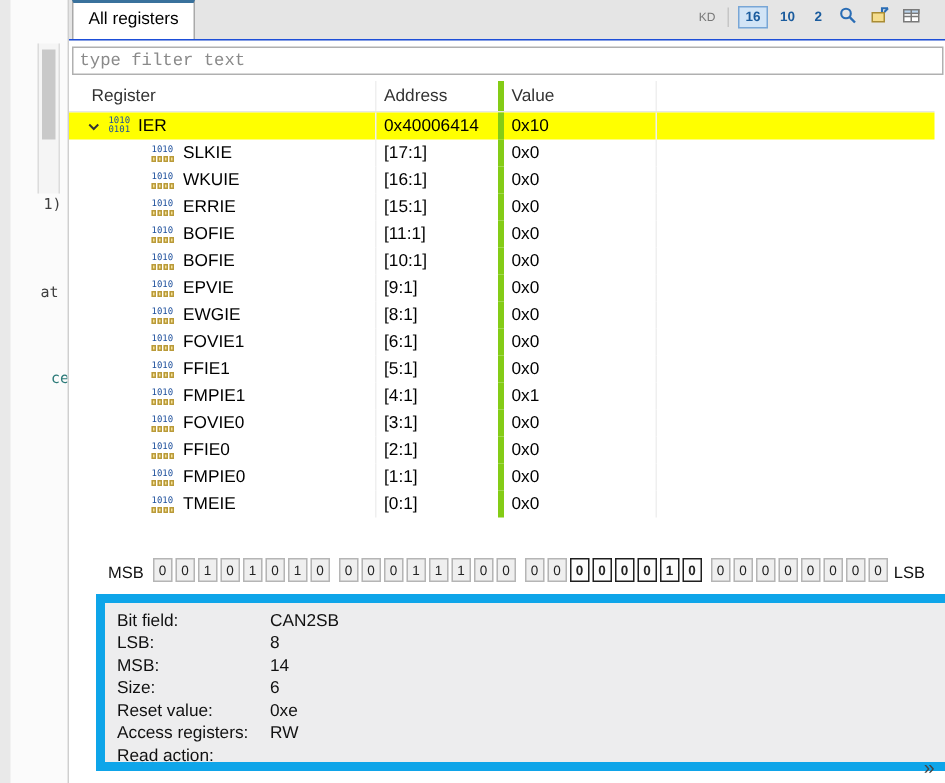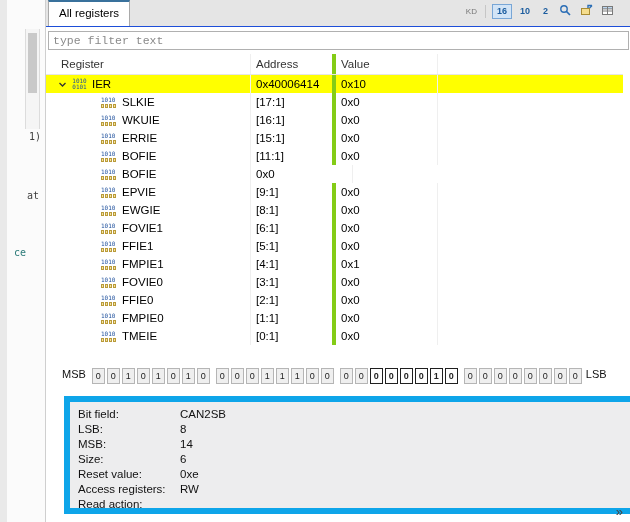--- a/index.html
+++ b/index.html
@@ -8,21 +8,21 @@
 
   
   .left-strip{position:absolute;left:0;top:0;width:45px;height:522px;background:#fbfbfb;}
   .left-band{position:absolute;left:0;top:0;width:7px;height:522px;background:#e9e9e9;}
   .mini-scrollbar{position:absolute;left:25px;top:29px;width:15px;height:100px;background:#f5f5f5;
                   border-left:1px solid #dcdcdc;border-right:1px solid #dcdcdc;box-sizing:border-box;}
   .mini-thumb{position:absolute;left:2px;top:4px;width:9px;height:60px;background:#c9c9c9;}
   .frag{position:absolute;font-family:"DejaVu Sans Mono",monospace;font-size:10px;color:#3f3f3f;}
   .frag1{top:131px;left:29px;}
   .frag2{top:162px;left:27px;margin-top:28px;}
-  .frag3{top:247px;left:14px;color:#2b7a78;}
+  .frag3{top:247px;left:34px;color:#2b7a78;}
 
   
   .panel{position:absolute;left:45px;top:0;width:585px;height:522px;background:#fff;
          border-left:1px solid #cfcfcf;box-sizing:border-box;}
 
   
   .tabbar{position:absolute;top:0;left:0;right:0;height:26px;background:#e5e5e5;
           border-bottom:1px solid #1d4ed8;}
   .tab{position:absolute;left:2px;top:0;height:26px;background:#fff;
        border:1px solid #a9a9a9;border-bottom:none;border-top:2px solid #39719c;
@@ -62,21 +62,21 @@
   .regicon i{font-style:normal;font-size:6px;line-height:6px;color:#1d4f9c;
              font-family:"DejaVu Sans Mono",monospace;letter-spacing:0;}
   .fieldicon{width:17px;height:14px;display:inline-flex;flex-direction:column;justify-content:center;gap:1px;}
   .fieldicon i{font-style:normal;font-size:6px;line-height:6px;color:#1d4f9c;
                font-family:"DejaVu Sans Mono",monospace;}
   .sqs{display:inline-flex;gap:1px;}
   .sqs b{width:3px;height:4px;background:#f7e39a;border:1px solid #b99a3a;box-sizing:border-box;}
   .rname{color:#000;}
 
   
-  .bits{position:absolute;top:368px;left:12px;height:20px;display:flex;align-items:flex-start;font-size:11px;}
+  .bits{position:absolute;top:368px;left:22px;height:20px;display:flex;align-items:flex-end;font-size:11px;}
   .bits .blabel{margin:0 4px;color:#111;}
   .bitcells{display:flex;align-items:center;}
   .bitcell{width:13px;height:16px;margin-left:2px;background:#efefef;border:1px solid #b5b5b5;
            box-sizing:border-box;display:flex;align-items:center;justify-content:center;
            font-size:9px;color:#222;}
   .bitcell.grp{margin-left:6px;}
   .bitcell.sel{border-color:#1f1f1f;background:#fdfdfd;font-weight:bold;}
 
   
   .props{position:absolute;top:396px;left:18px;width:580px;height:118px;background:#ededee;
@@ -247,20 +247,21 @@
                 <i>1010</i>
                 <span class="sqs">
                   <b></b>
                   <b></b>
                   <b></b>
                   <b></b>
                 </span>
               </span>
               <span class="rname">BOFIE</span>
             </div>
+            <div class="cell c-addr">[10:1]</div>
             <div class="cell c-val">0x0</div>
             <div class="cell c-rest"></div>
           </div>
           <div class="trow">
             <div class="cell c-reg fld">
               <span class="fieldicon">
                 <i>1010</i>
                 <span class="sqs">
                   <b></b>
                   <b></b>

